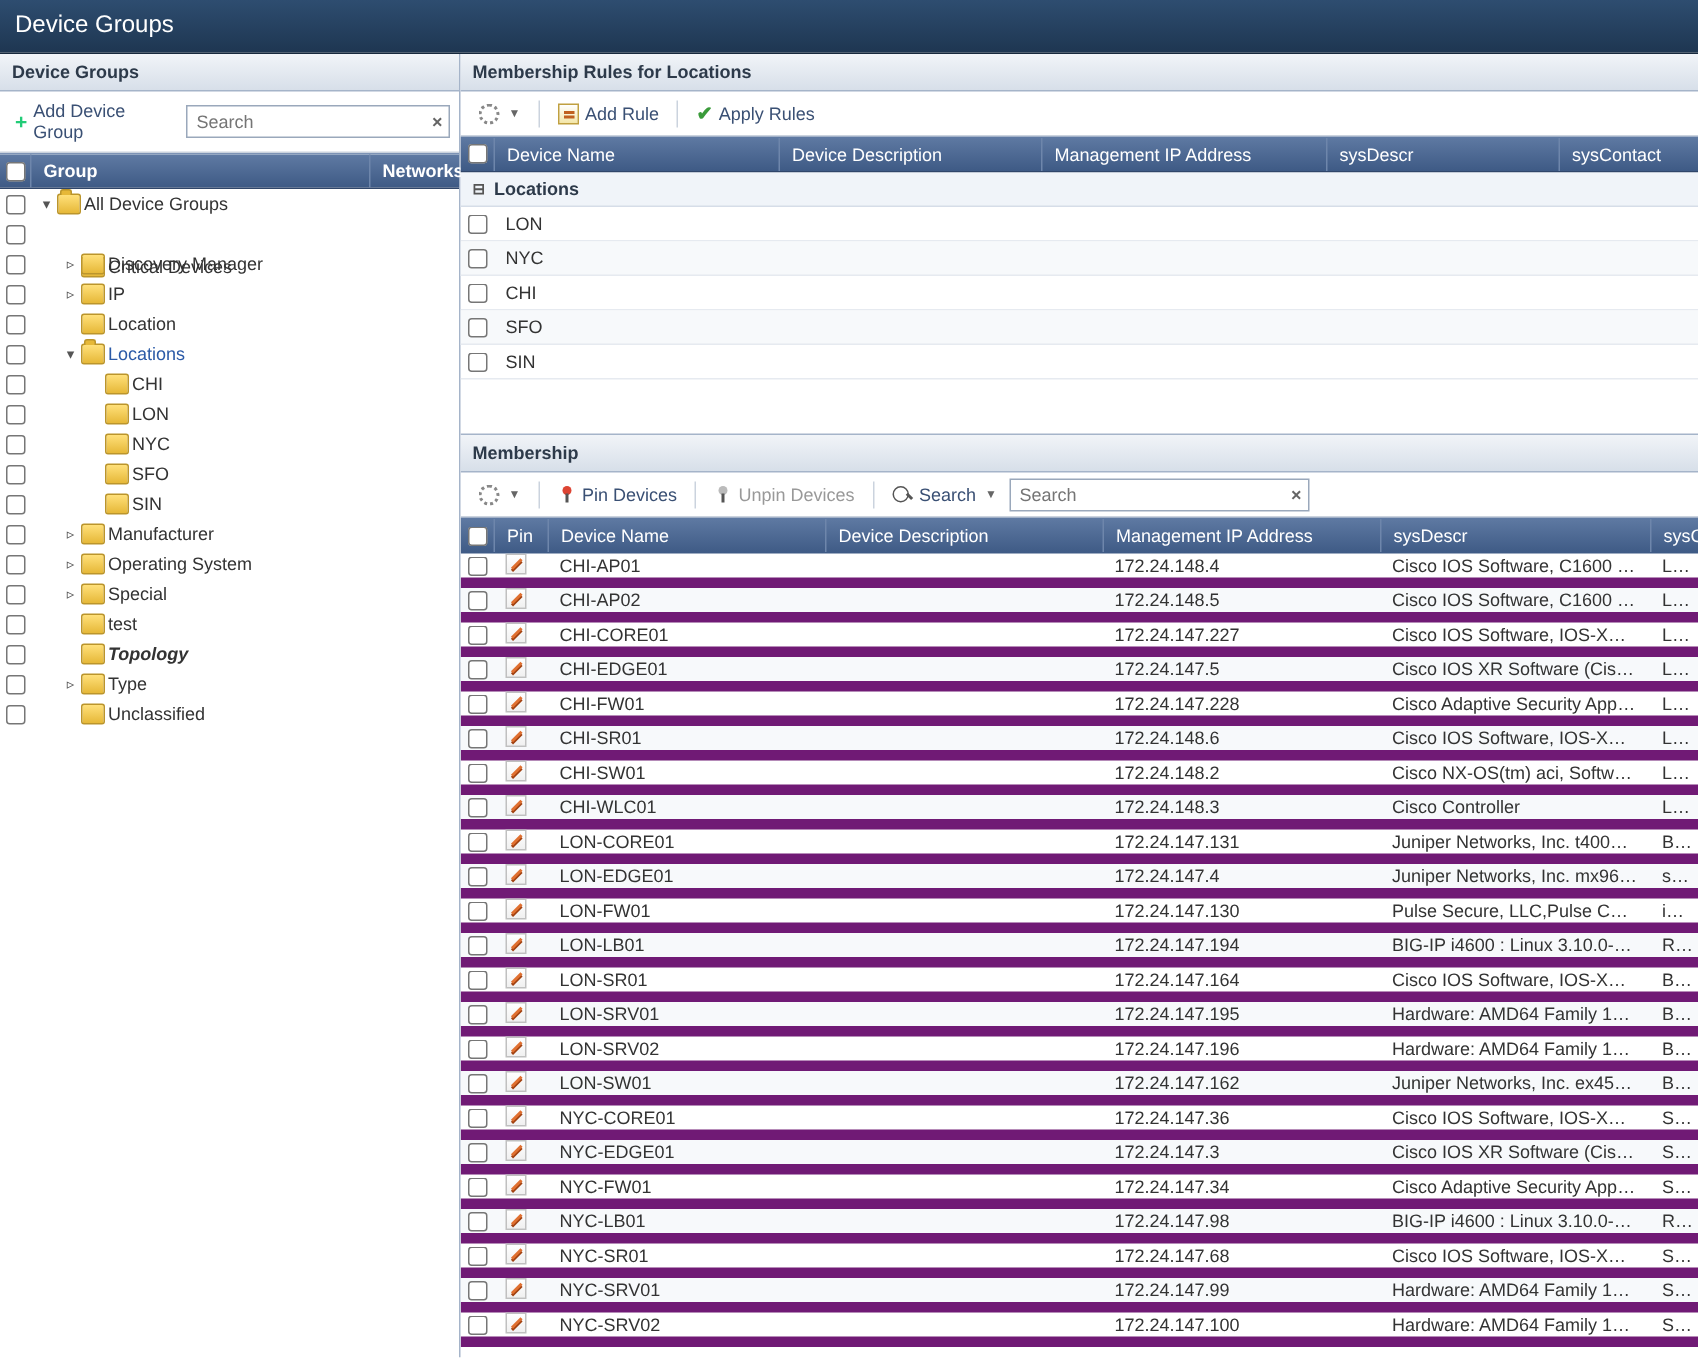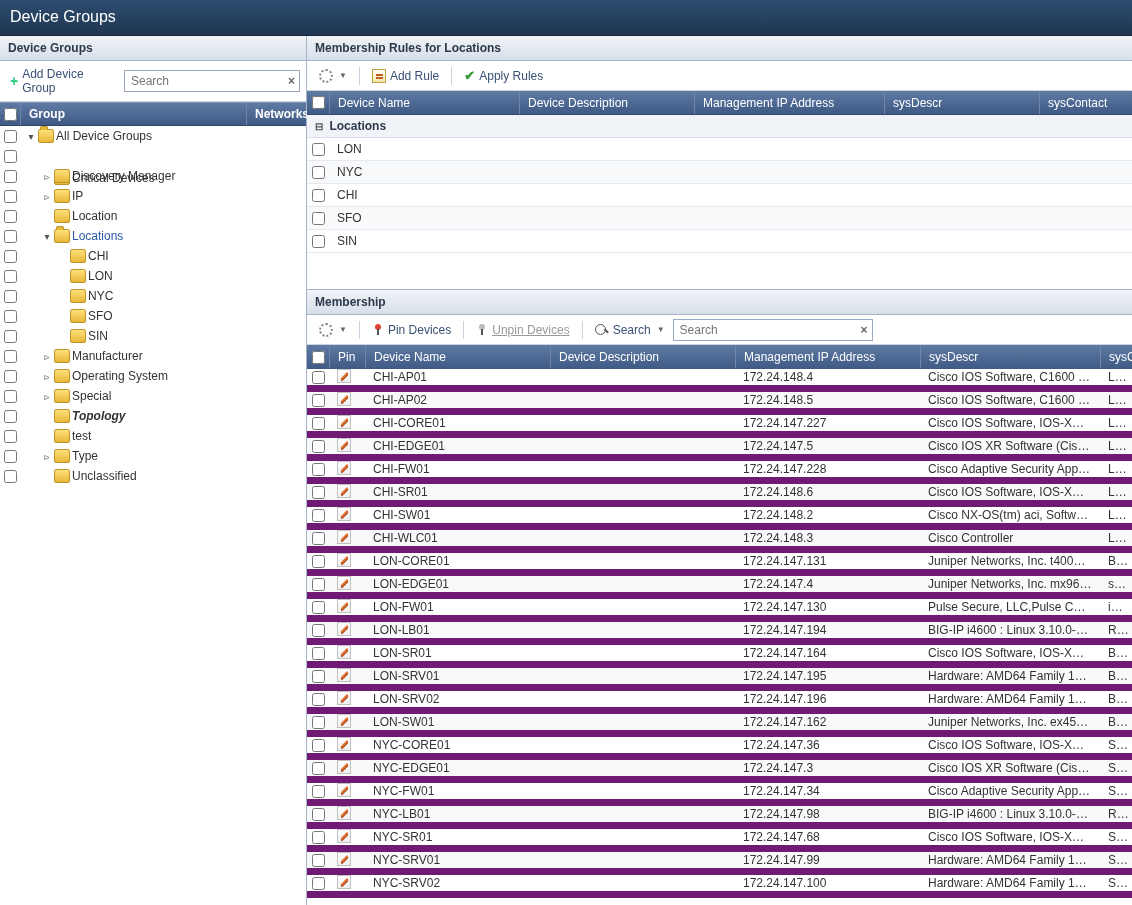--- a/index.html
+++ b/index.html
@@ -35,21 +35,21 @@
 .fld-ico.open::before { content:''; position:absolute; width:6px; height:3px; background:#e6b838; border:1px solid #bb952c; border-bottom:none; border-radius:2px 2px 0 0; top:-4px; left:1px;}
 .tree-label { color:#333; }
 .tree-label.sel { color:#2b5aa7; }
 .tree-label.bold { font-weight:bold; font-style:italic; }
 
 .right-toolbar { display:flex; align-items:center; gap:4px; padding:4px 8px; border-bottom:1px solid #cbd3de; height:30px; }
 .gear { width:14px; height:14px; border-radius:50%; border:2px dotted #888; display:inline-block; }
 .dd { color:#666; font-size:8px; margin-left:2px; }
 .sep { width:1px; height:18px; background:#cbd3de; margin:0 4px; }
 .tb-btn { display:flex; align-items:center; gap:4px; color:#3a5074; cursor:pointer; padding:2px 4px;}
-.tb-btn.dis { color:#999;text-decoration:underline; }
+.tb-btn.dis { color:#999; }
 .check-ico{ color:#3a9b3a; font-weight:bold; font-size:13px;}
 .rule-ico{ width:14px; height:14px; display:inline-block; background:linear-gradient(#fff,#f3e6a8); border:1px solid #c0a040; position:relative;}
 .rule-ico::after{content:'';position:absolute;width:7px;height:2px;background:#c06020;top:4px;left:3px;box-shadow:0 3px 0 #c06020;}
 .pin-ico{ width:12px; height:12px; display:inline-block; position:relative;}
 .pin-ico::before{content:'';position:absolute;width:6px;height:6px;background:#d43; border-radius:50%; top:0; left:3px;}
 .pin-ico::after{content:'';position:absolute;width:2px;height:6px;background:#555;top:5px;left:5px;}
 .pin-ico.gray::before{background:#bbb;}
 .mag-ico::before{content:'';display:inline-block;width:9px;height:9px;border:1.5px solid #555;border-radius:50%;}
 .mag-ico::after{content:'';display:inline-block;width:5px;height:1.5px;background:#555;transform:rotate(45deg);margin-left:-2px;margin-bottom:-3px;}
 .mag-ico{display:inline-flex;align-items:center;}
@@ -247,31 +247,31 @@
             <span class="tree-label">Special</span>
           </div>
         </div>
         <div class="tree-row">
           <div class="tree-cb">
             <input type="checkbox" style="">
           </div>
           <div class="tree-content" style="padding-left: 22px;">
             <span class="toggle"></span>
             <span class="fld-ico"></span>
+            <span class="tree-label">test</span>
+          </div>
+        </div>
+        <div class="tree-row">
+          <div class="tree-cb">
+            <input type="checkbox" style="">
+          </div>
+          <div class="tree-content" style="padding-left: 22px;">
+            <span class="toggle"></span>
+            <span class="fld-ico"></span>
             <span class="tree-label bold">Topology</span>
-          </div>
-        </div>
-        <div class="tree-row">
-          <div class="tree-cb">
-            <input type="checkbox" style="">
-          </div>
-          <div class="tree-content" style="padding-left: 22px;">
-            <span class="toggle"></span>
-            <span class="fld-ico"></span>
-            <span class="tree-label">test</span>
           </div>
         </div>
         <div class="tree-row">
           <div class="tree-cb">
             <input type="checkbox" style="">
           </div>
           <div class="tree-content" style="padding-left: 22px;">
             <span class="toggle">▹</span>
             <span class="fld-ico"></span>
             <span class="tree-label">Type</span>

